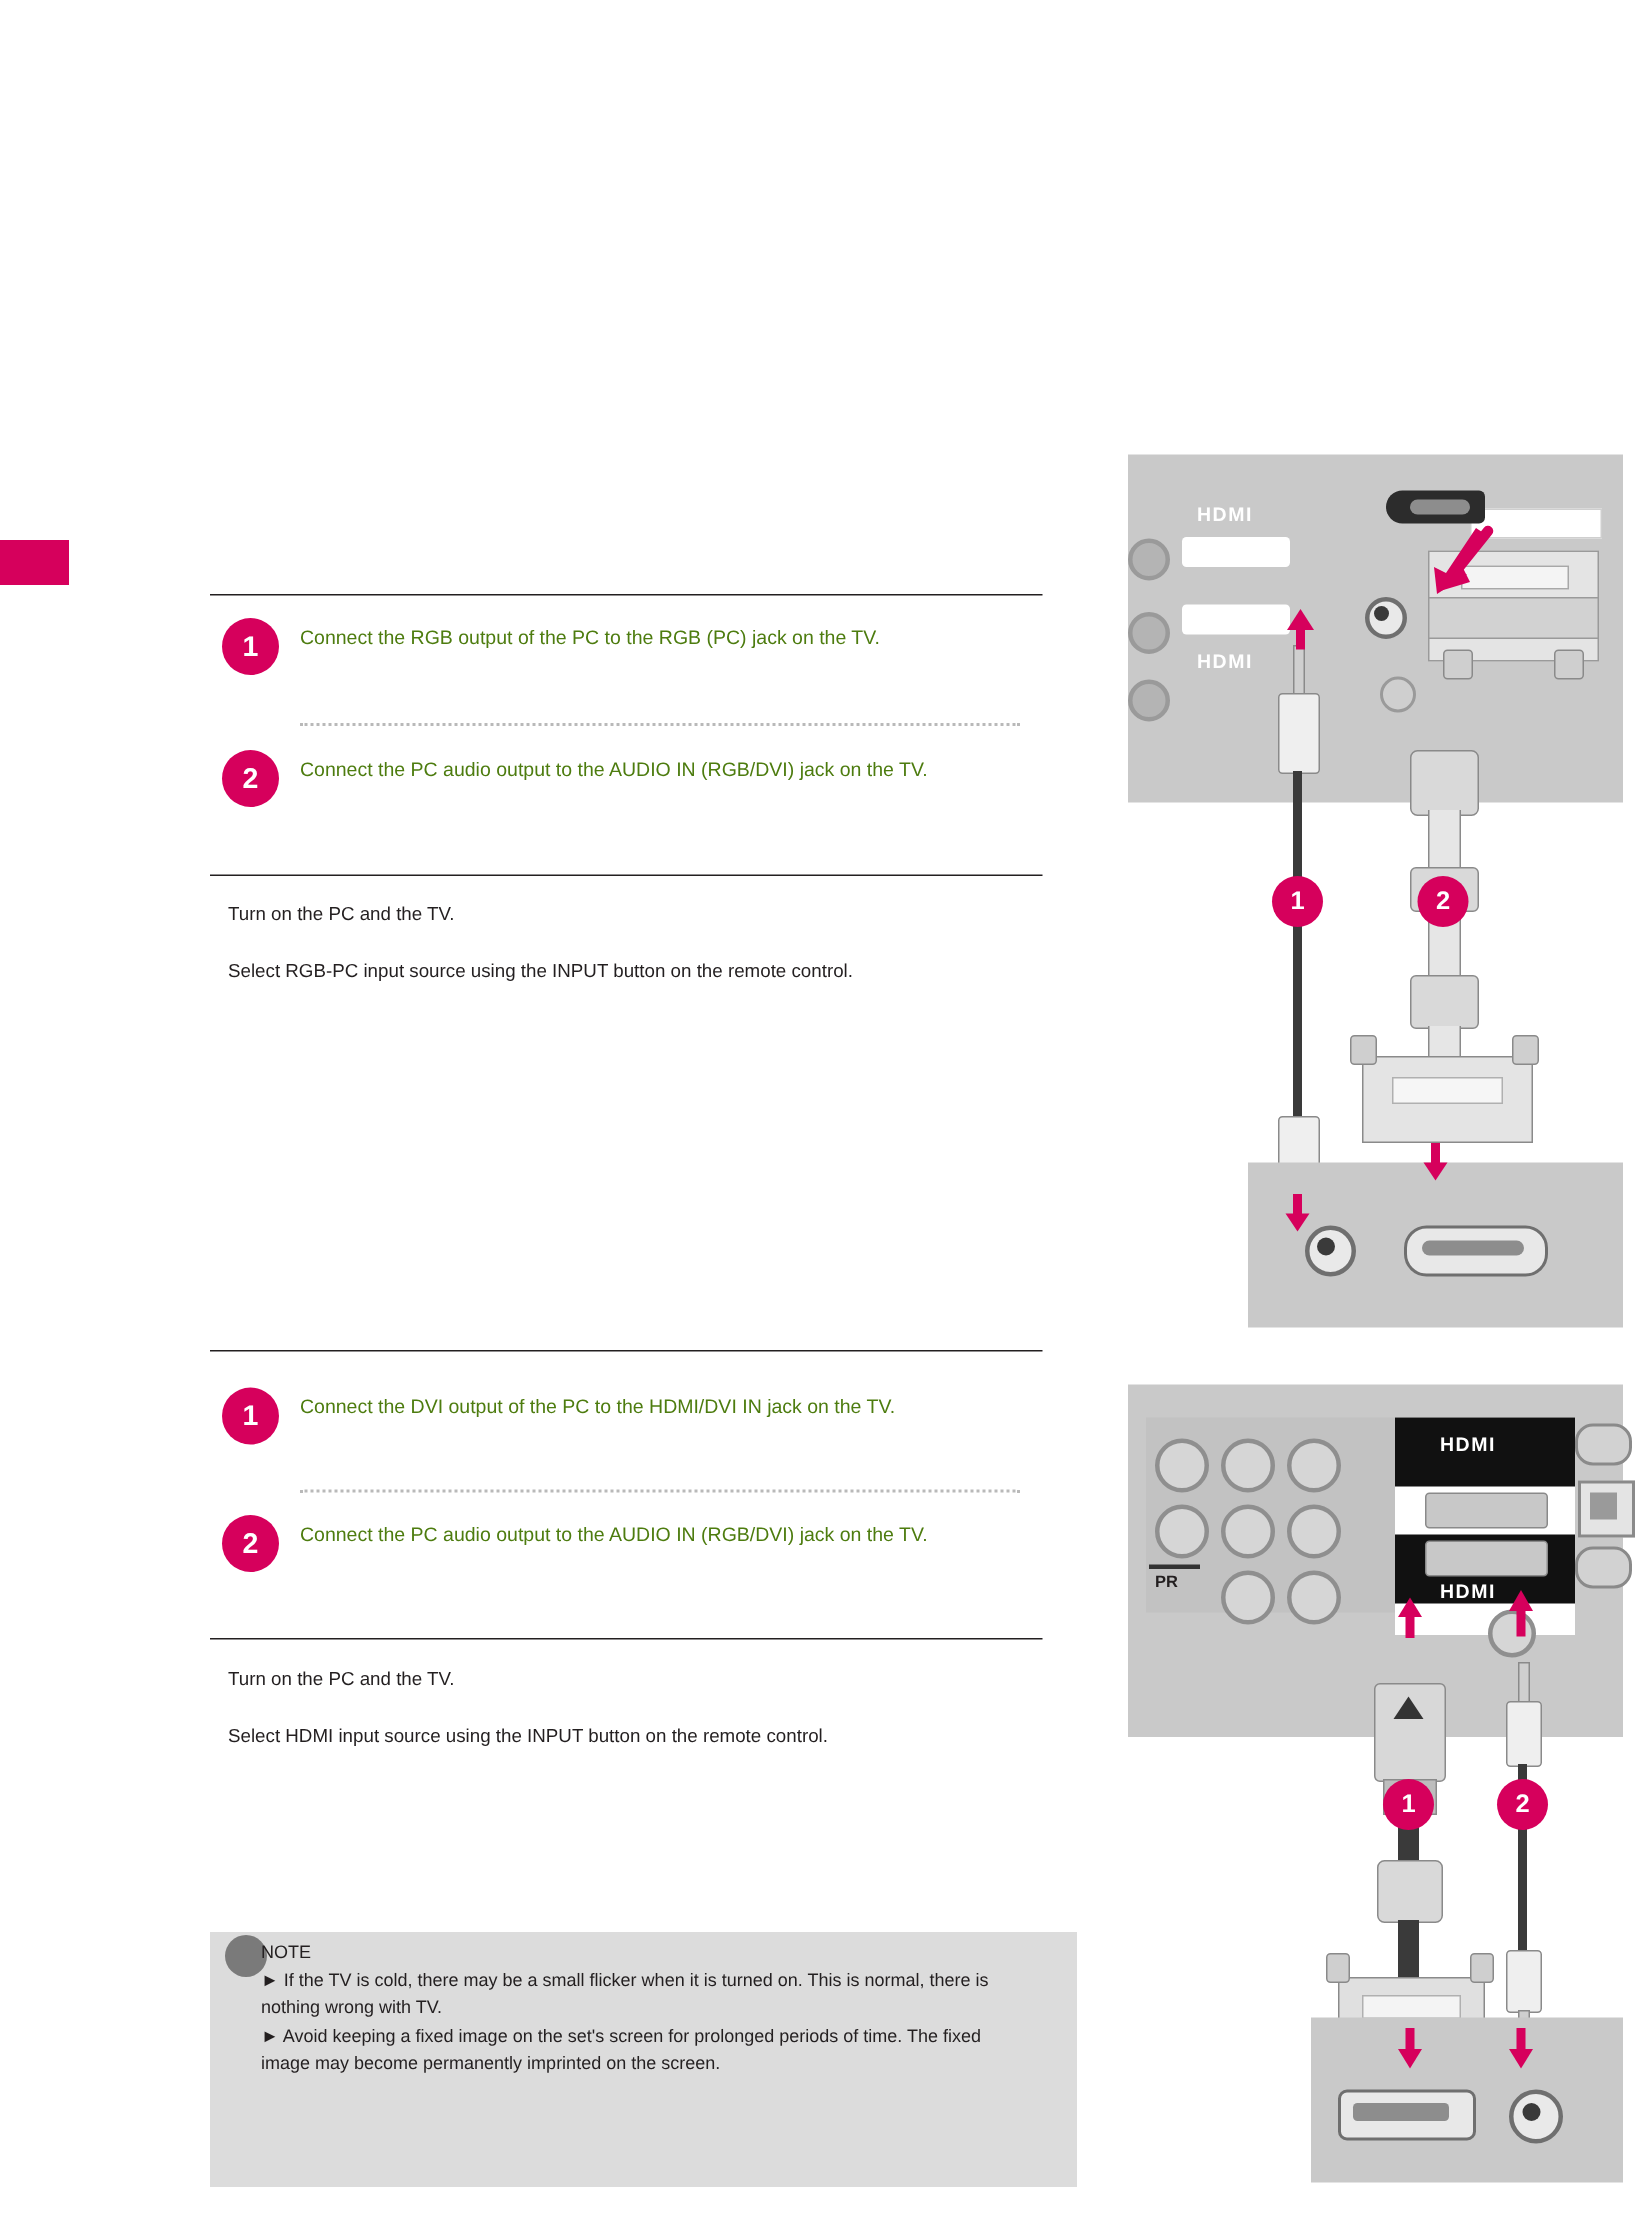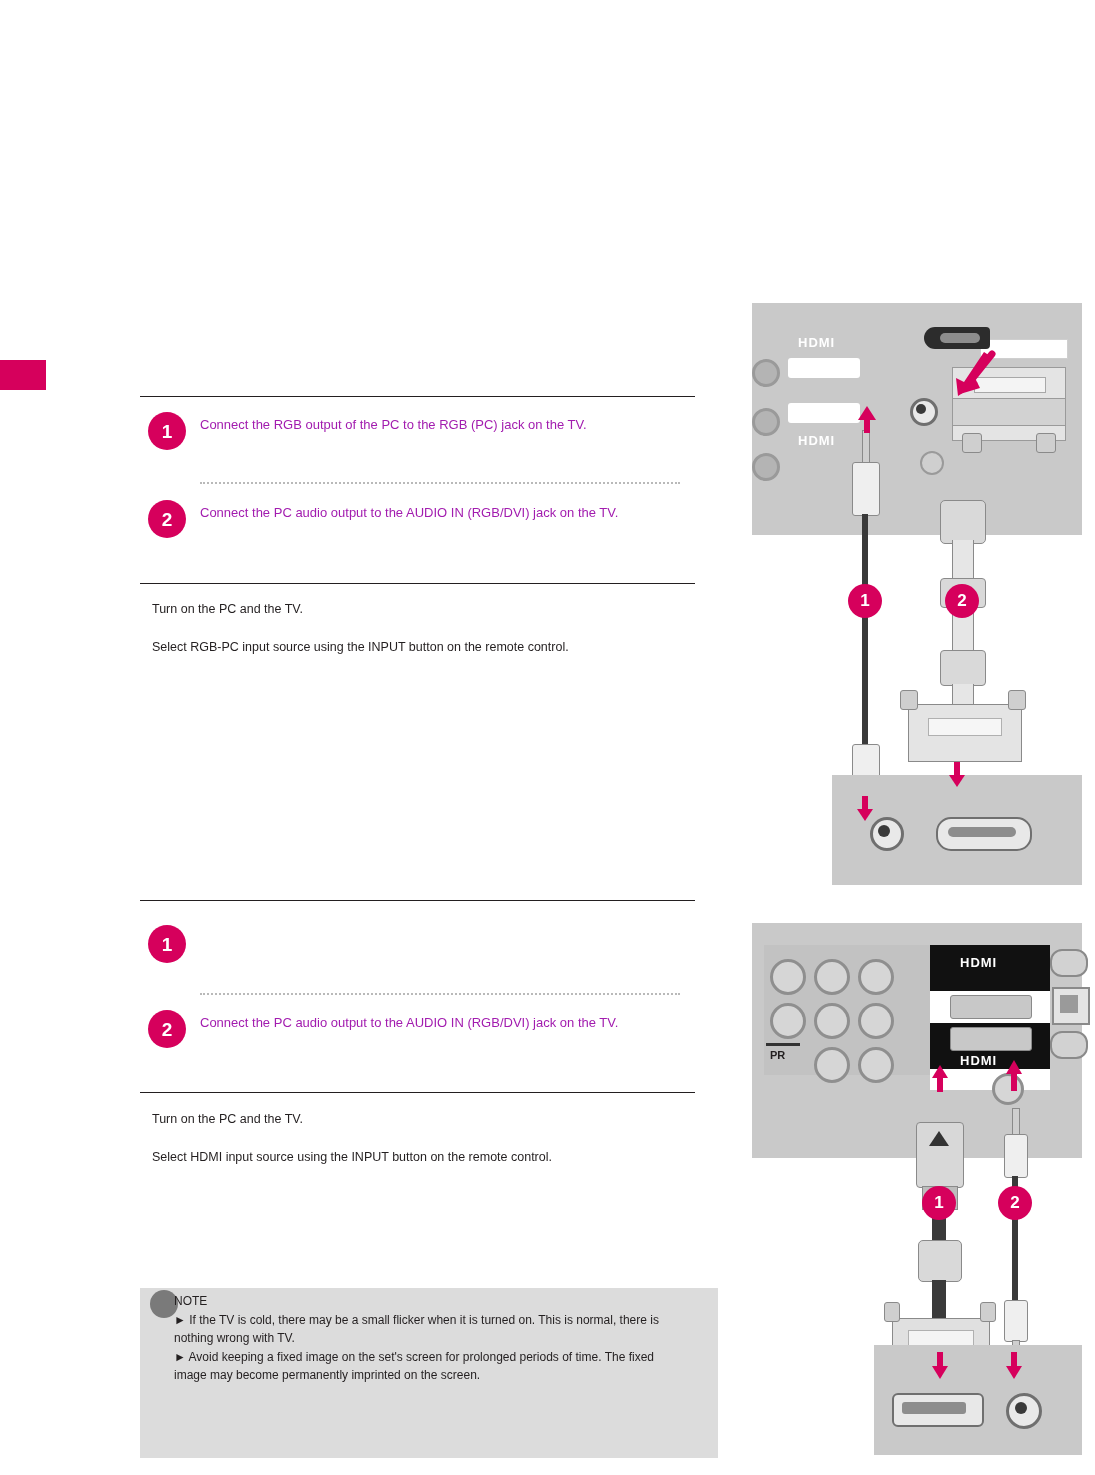--- a/index.html
+++ b/index.html
@@ -26,21 +26,21 @@
     position:absolute;height:0;border-top:2px dotted #b9b9b9;
   }
   .stepnum{
     position:absolute;width:38px;height:38px;border-radius:50%;
     background:#d6005c;color:#ffffff;
     font-size:19px;font-weight:bold;
     display:flex;align-items:center;justify-content:center;
     line-height:1;
   }
   .steptext{
-    position:absolute;font-size:13px;color:#a21caf;line-height:1.45;
+    position:absolute;font-size:13px;color:#4d7c0f;line-height:1.45;
   }
   .bodytext{
     position:absolute;font-size:12.5px;color:#231f20;line-height:1.5;
   }
 
   
   .notebox{
     position:absolute;left:140px;top:1288px;width:578px;height:170px;
     background:#dcdcdc;
   }
@@ -107,20 +107,21 @@
 
   <div class="rule" style="left:140px;top:583px;width:555px;"></div>
 
   <div class="bodytext" style="left:152px;top:600px;width:540px;white-space:pre-line;">Turn on the PC and the TV.
 
 Select RGB-PC input source using the INPUT button on the remote control.</div>
 
   <div class="rule" style="left:140px;top:900px;width:555px;"></div>
 
   <div class="stepnum" style="left:148px;top:925px;">1</div>
+  <div class="steptext" style="left:200px;top:929px;width:480px;">Connect the DVI output of the PC to the HDMI/DVI IN jack on the TV.</div>
 
   <div class="dots" style="left:200px;top:993px;width:480px;"></div>
 
   <div class="stepnum" style="left:148px;top:1010px;">2</div>
   <div class="steptext" style="left:200px;top:1014px;width:480px;">Connect the PC audio output to the AUDIO IN (RGB/DVI) jack on the TV.</div>
 
   <div class="rule" style="left:140px;top:1092px;width:555px;"></div>
 
   <div class="bodytext" style="left:152px;top:1110px;width:540px;white-space:pre-line;">Turn on the PC and the TV.
 

